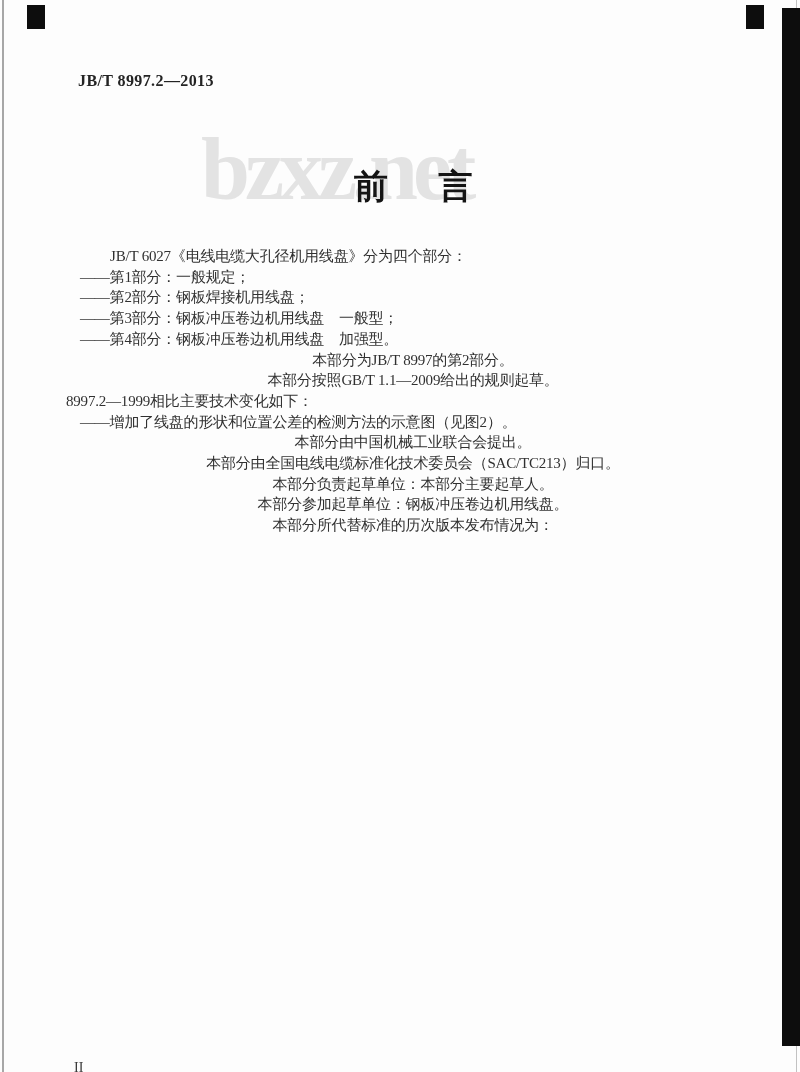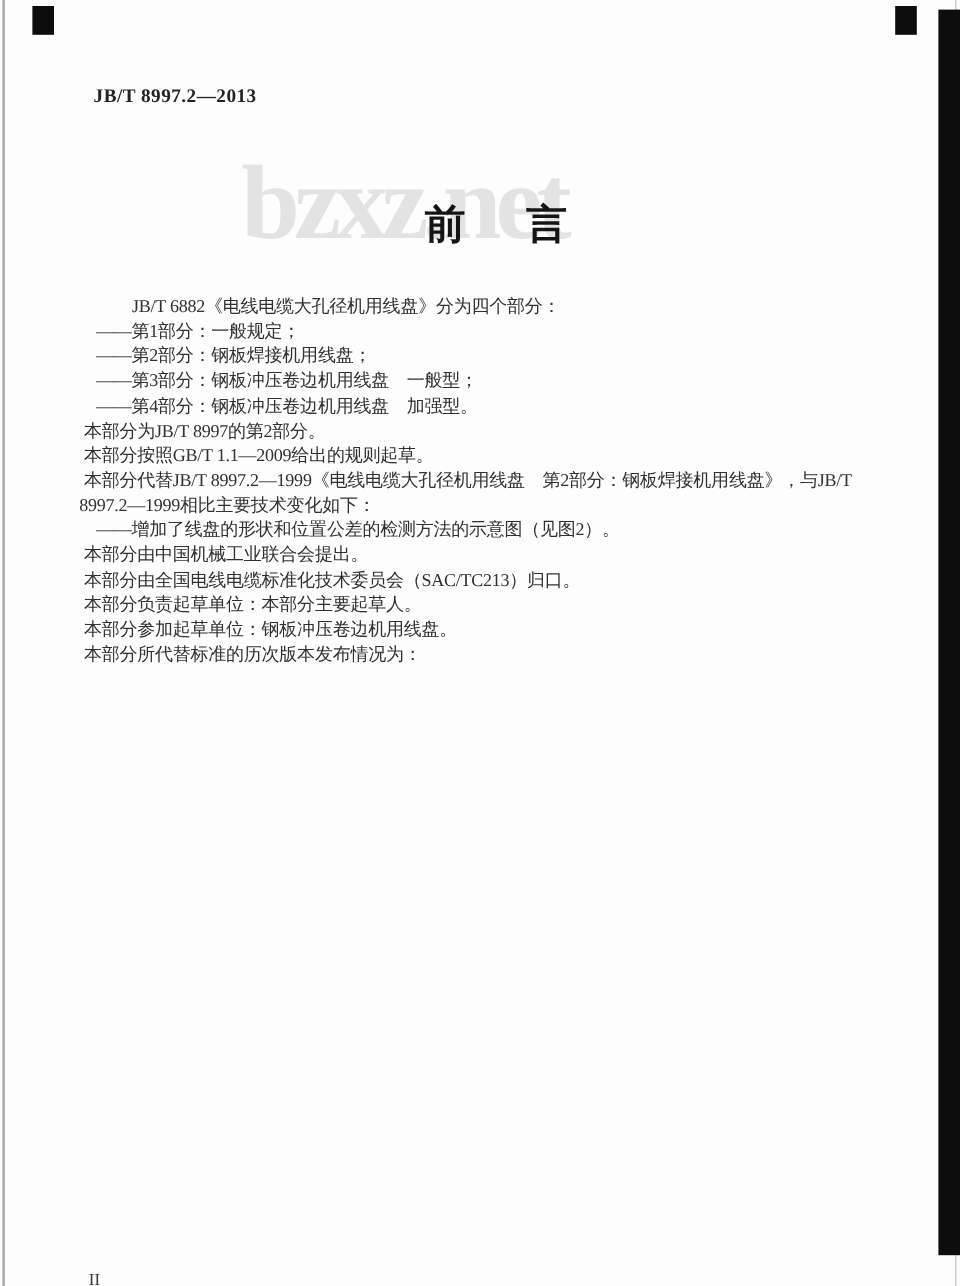--- a/index.html
+++ b/index.html
@@ -78,21 +78,21 @@
     letter-spacing: -0.2px;
     color: #303030;
     z-index: 2;
   }
   .bline {
     line-height: 20.7px;
     white-space: nowrap;
   }
   .ind-intro { padding-left: 44px; }
   .ind-dash  { padding-left: 14px; }
-  .ind-para  { padding-left: 4px;  }
+  .ind-para  { padding-left: 4px; text-align: center;  }
   .ind-cont  { padding-left: 0;    }
 
   .page-number {
     position: absolute;
     left: 74px; top: 1060px;
     font-size: 14px;
     color: #3a3a3a;
   }
 </style>
 </head>
@@ -107,28 +107,27 @@
   <div class="scan-mark scan-mark-top-right"></div>
   <div class="scan-mark scan-bar-right"></div>
 
   <div class="std-number">JB/T 8997.2—2013</div>
 
   <div class="watermark" style="color: rgb(227, 227, 227); font-family: Liberation Serif, serif;">bzxz.net</div>
 
   <div class="doc-title">前 言</div>
 
   <div class="body-text">
-      <div class="bline ind-intro">JB/T 6882《电线电缆大孔径机用线盘》分为四个部分：</div>
+      <div class="bline ind-intro">JB/T 6027《电线电缆大孔径机用线盘》分为四个部分：</div>
       <div class="bline ind-dash">——第1部分：一般规定；</div>
       <div class="bline ind-dash">——第2部分：钢板焊接机用线盘；</div>
       <div class="bline ind-dash">——第3部分：钢板冲压卷边机用线盘　一般型；</div>
       <div class="bline ind-dash">——第4部分：钢板冲压卷边机用线盘　加强型。</div>
       <div class="bline ind-para">本部分为JB/T 8997的第2部分。</div>
       <div class="bline ind-para">本部分按照GB/T 1.1—2009给出的规则起草。</div>
-      <div class="bline ind-para">本部分代替JB/T 8997.2—1999《电线电缆大孔径机用线盘　第2部分：钢板焊接机用线盘》，与JB/T</div>
       <div class="bline ind-cont">8997.2—1999相比主要技术变化如下：</div>
       <div class="bline ind-dash">——增加了线盘的形状和位置公差的检测方法的示意图（见图2）。</div>
       <div class="bline ind-para">本部分由中国机械工业联合会提出。</div>
       <div class="bline ind-para">本部分由全国电线电缆标准化技术委员会（SAC/TC213）归口。</div>
       <div class="bline ind-para">本部分负责起草单位：本部分主要起草人。</div>
       <div class="bline ind-para">本部分参加起草单位：钢板冲压卷边机用线盘。</div>
       <div class="bline ind-para">本部分所代替标准的历次版本发布情况为：</div>
     </div>
 
   <div class="page-number">II</div>

